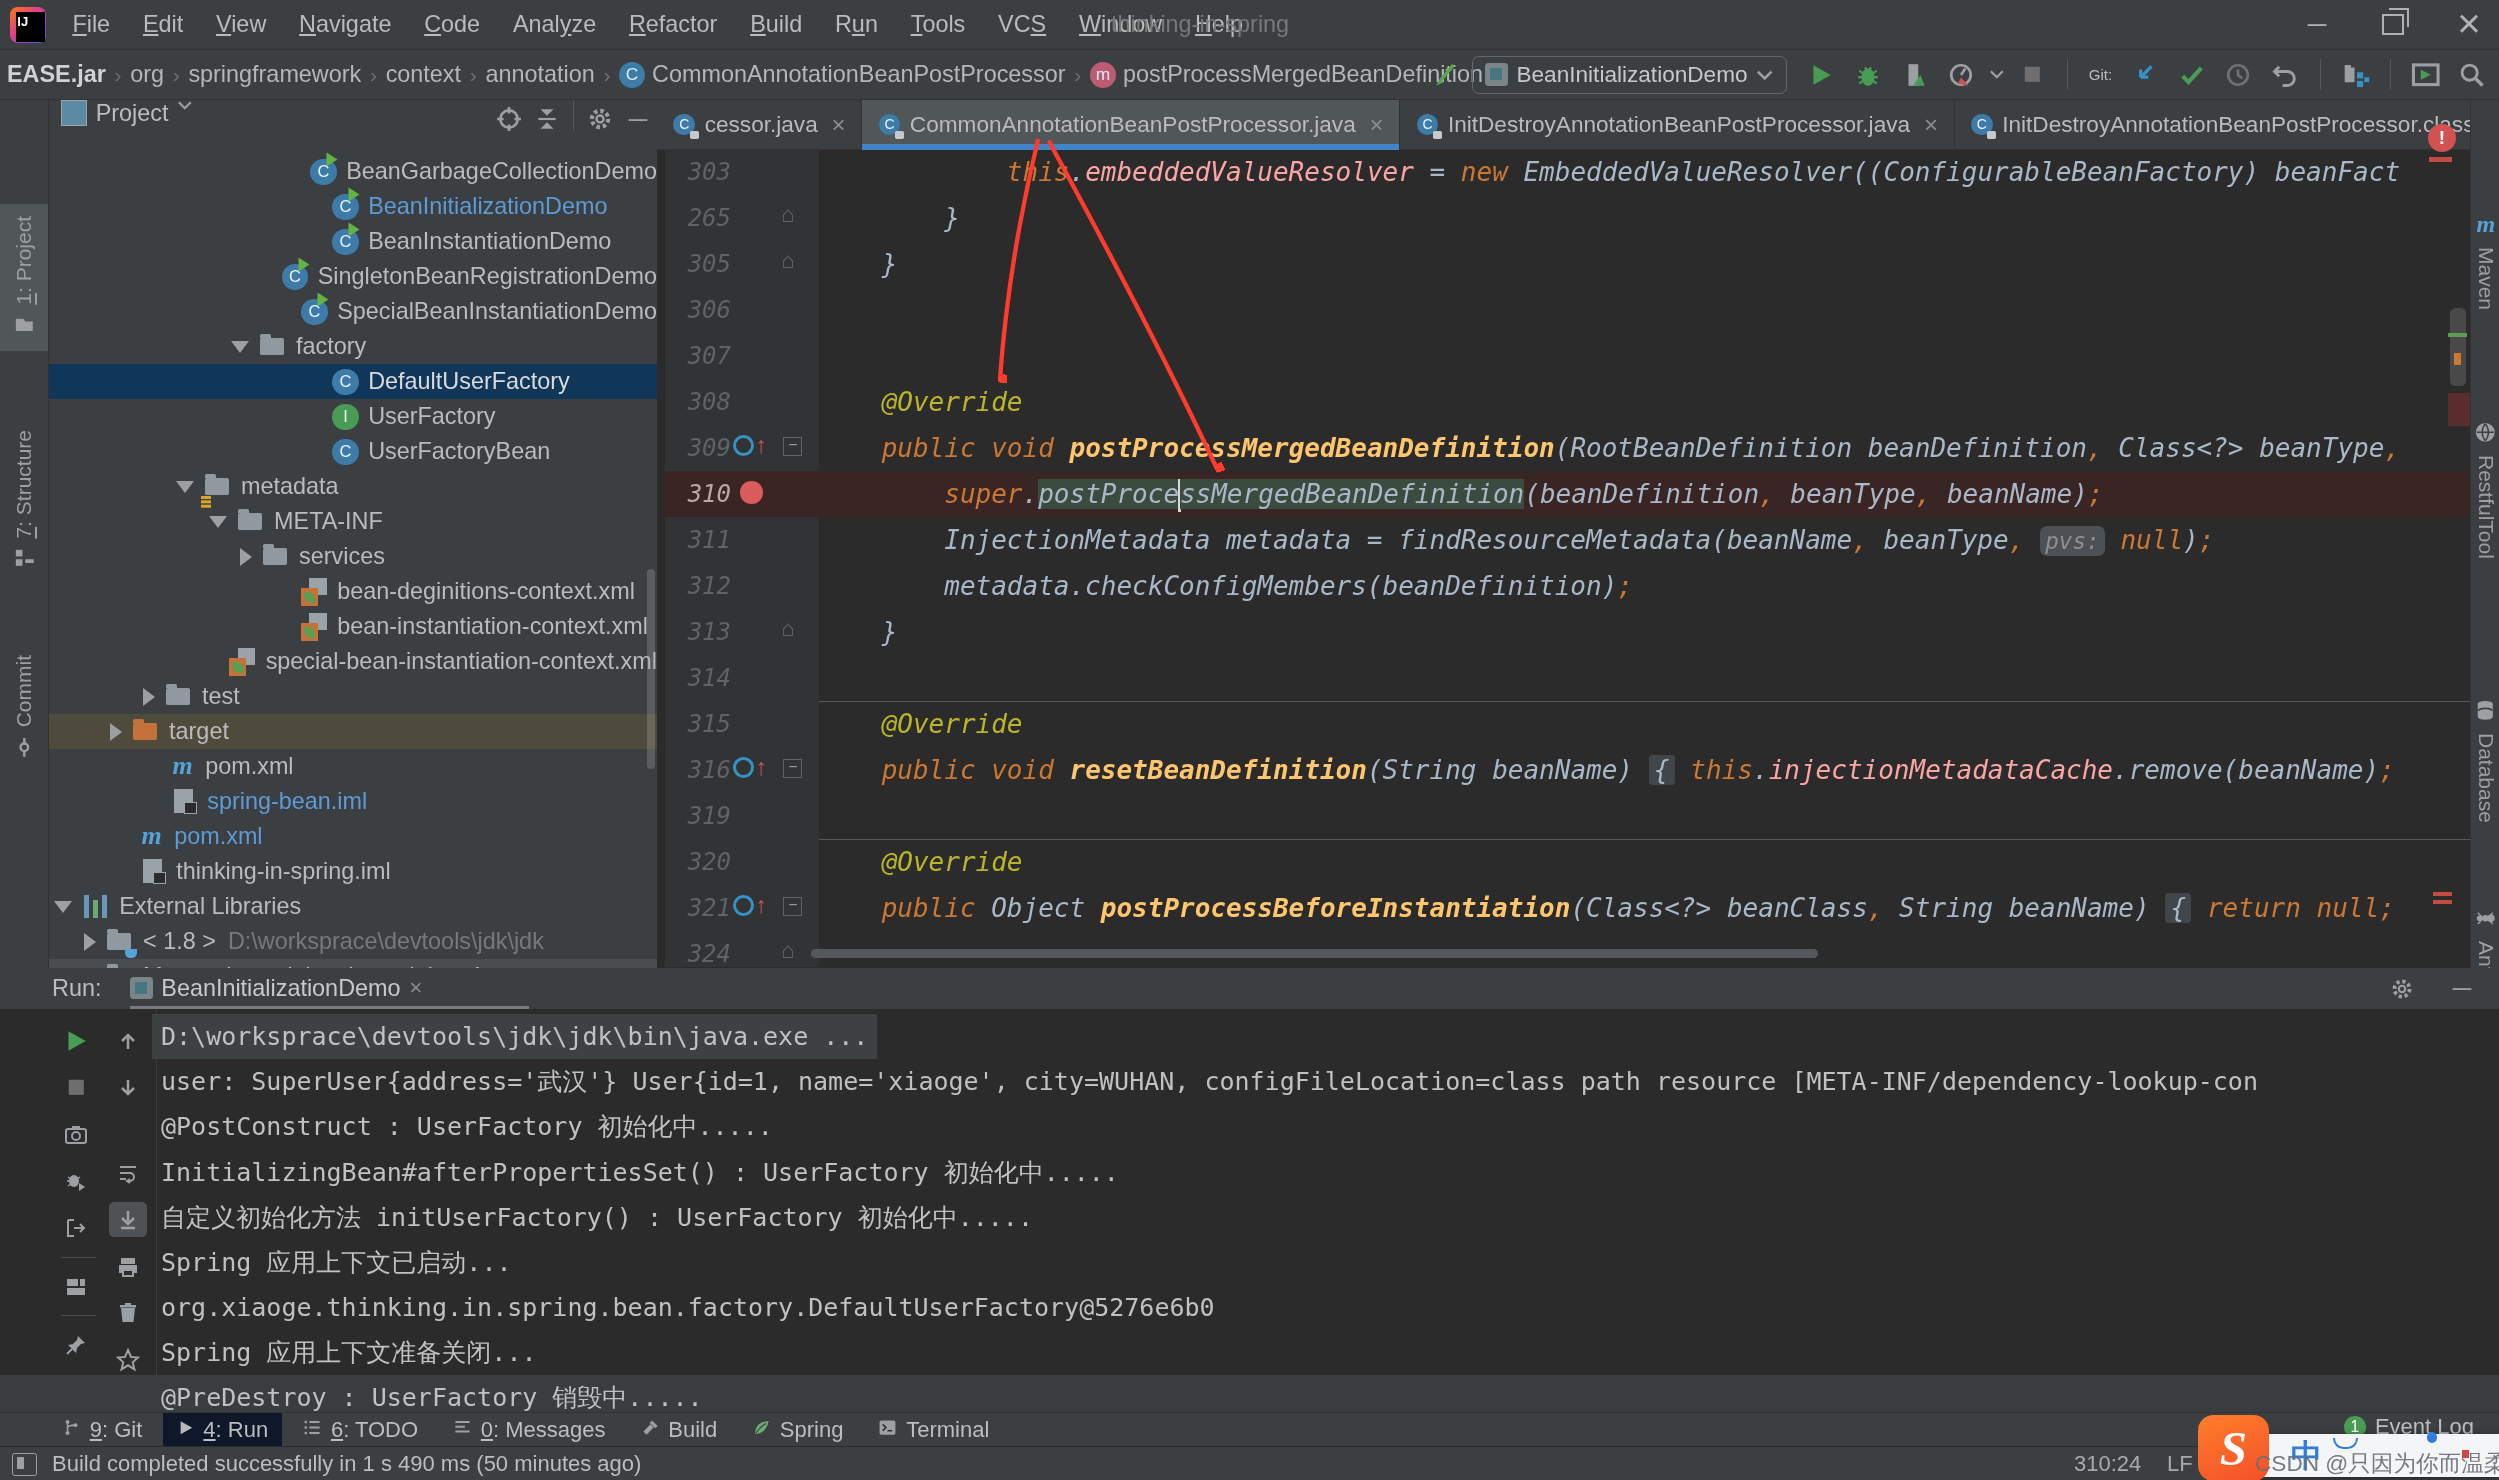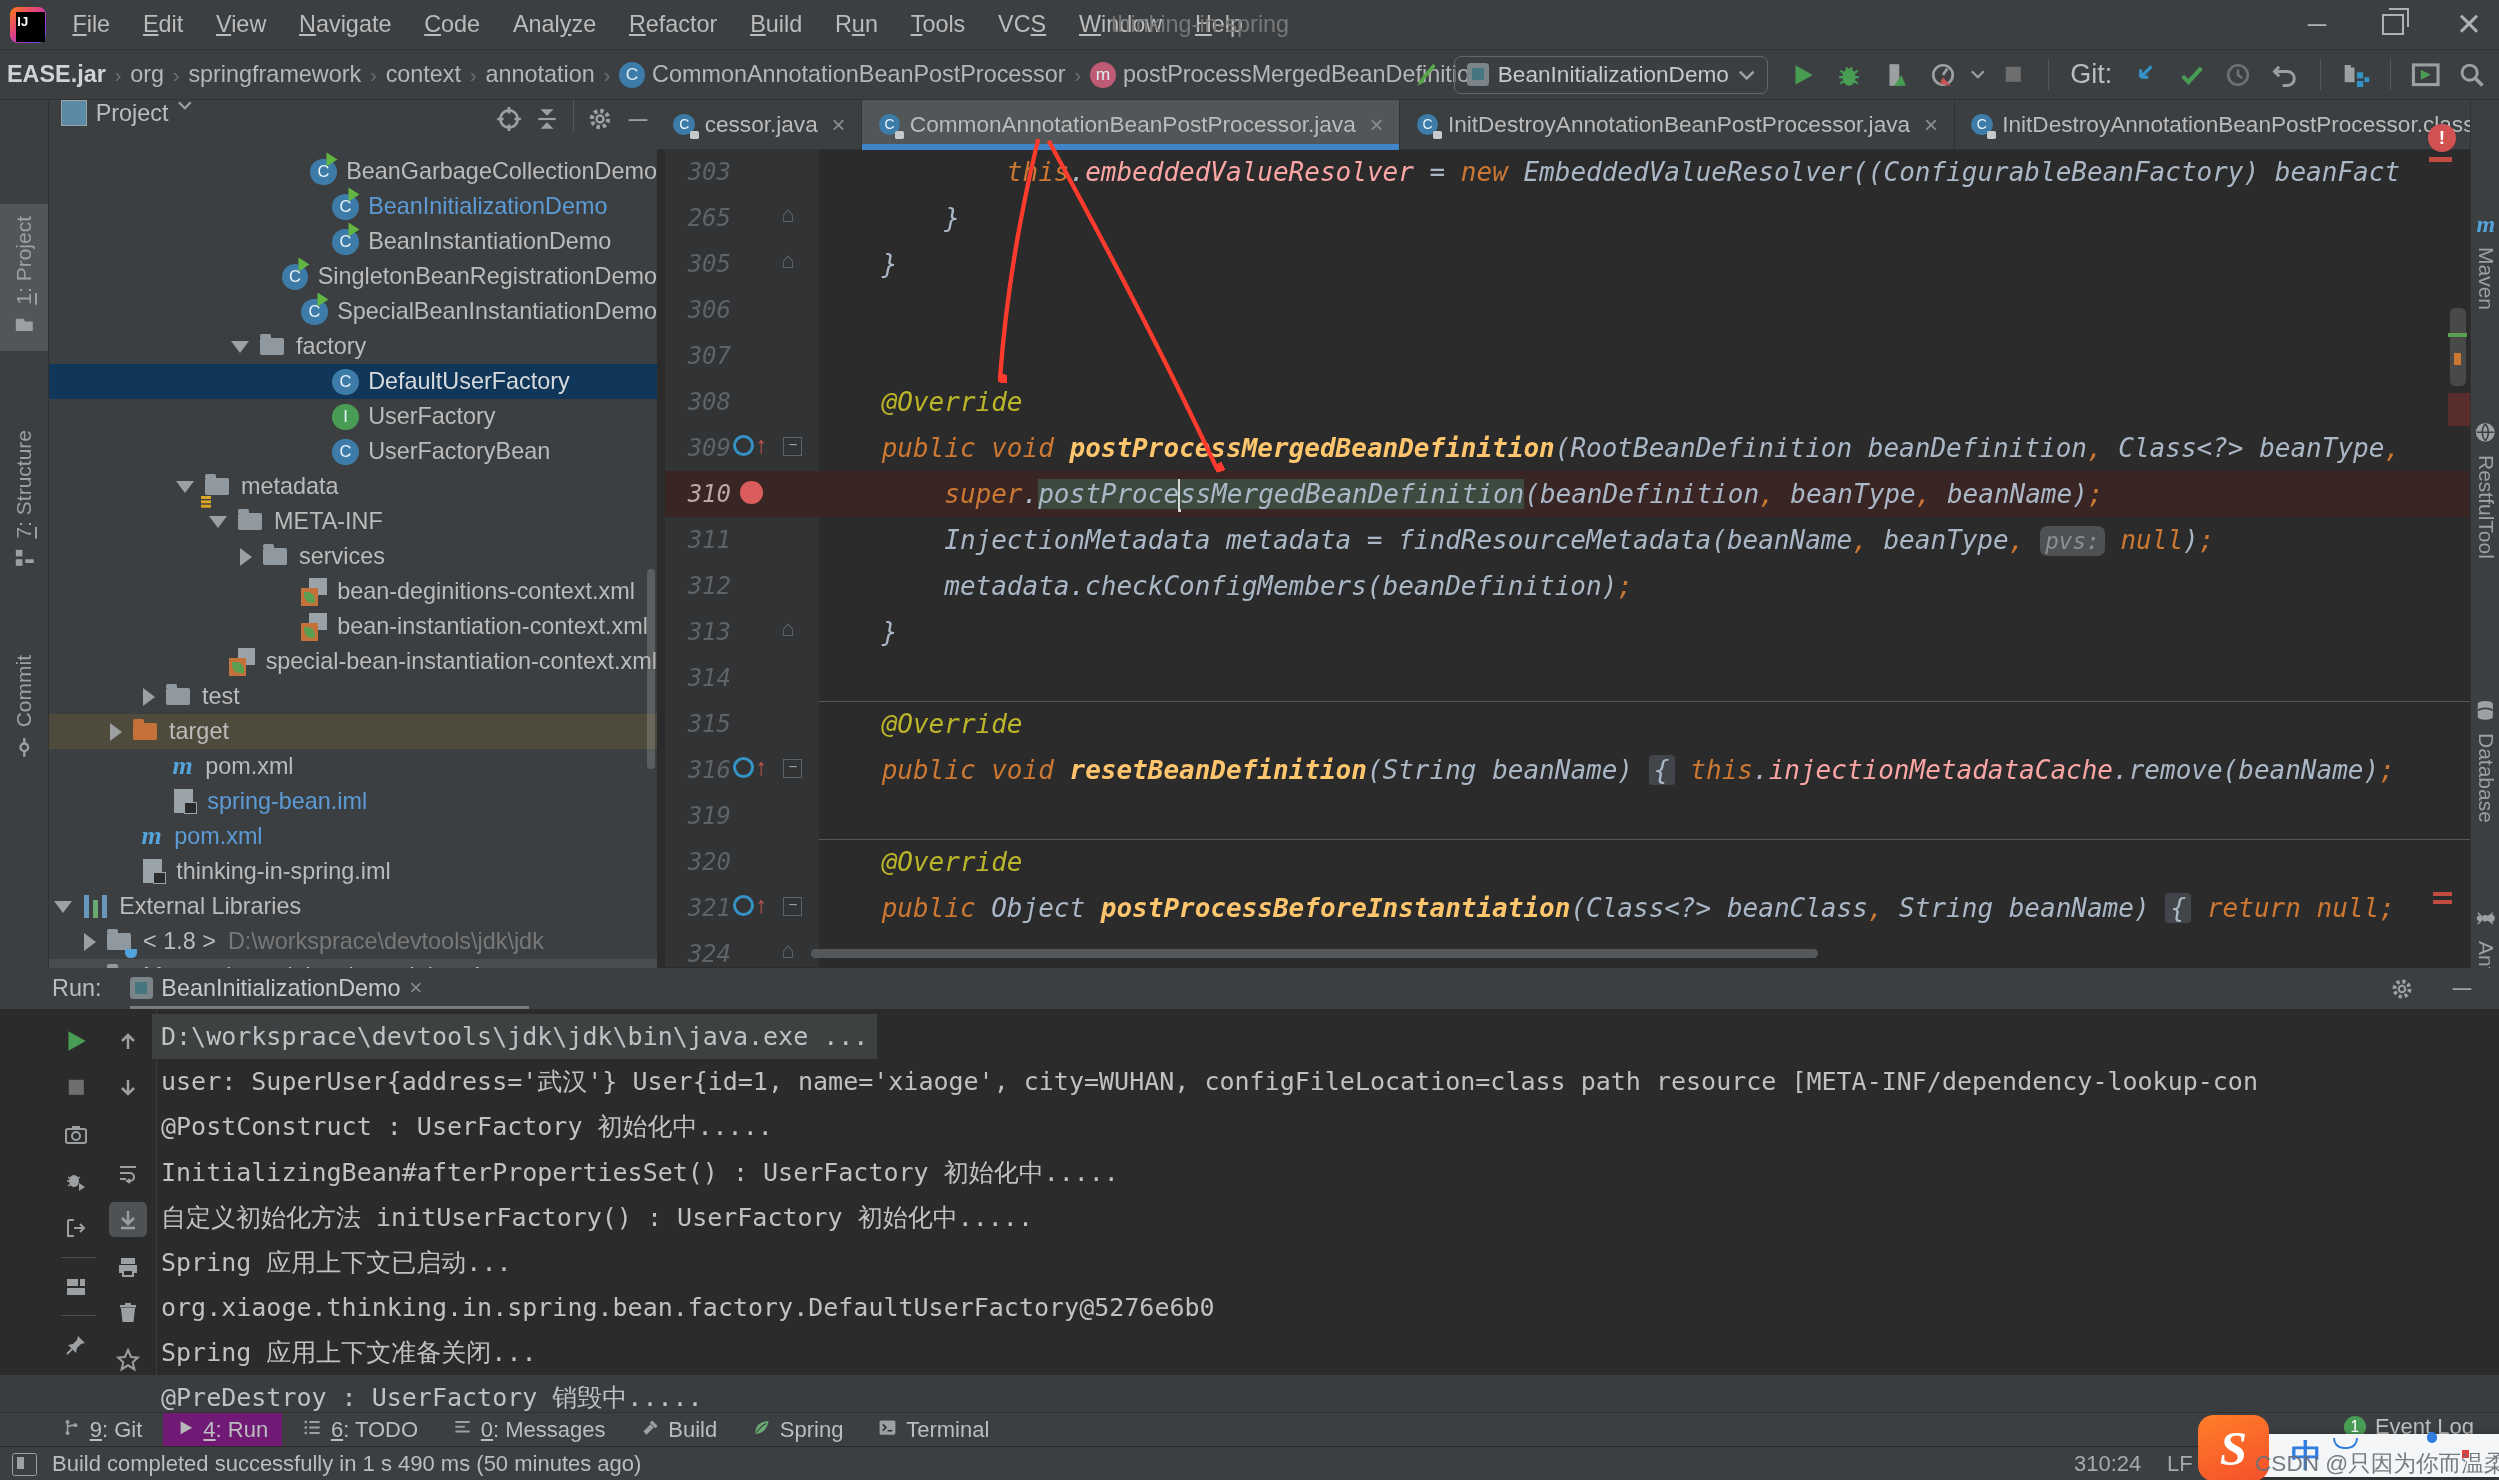--- a/index.html
+++ b/index.html
@@ -25,21 +25,21 @@
   .crumb{display:flex;align-items:center;}
   .crumb-sep{color:#6e7173;margin:0 8.7px;font-size:21px;}
   .badge-ic{width:26px;height:26px;border-radius:50%;color:#dfeaf2;font-size:17.4px;display:flex;align-items:center;justify-content:center;margin-right:7px;}
   #nav-right{right:0;top:0;height:49px;display:flex;align-items:center;gap:8.7px;padding-right:8.7px;}
   .tb-ic{width:38px;height:38px;display:flex;align-items:center;justify-content:center;}
   .tb-sep{width:0.9px;height:31px;background:#55585a;margin:0 7px;}
   #runcombo{display:flex;align-items:center;gap:8.7px;border:1.7px solid #646769;border-radius:7px;height:36px;padding:0 12px;margin-right:7px;}
   #runcombo .lbl{font-size:22.6px;color:#c6c8ca;}
   .appic{width:22.6px;height:22.6px;background:#7b8489;border-radius:3.5px;position:relative;}
   .appic::after{content:"";position:absolute;left:5.2px;top:5.2px;width:12px;height:12px;background:#46767f;}
-  .gitlbl{font-size:27px;color:#bbbdbf;margin:0 5.2px;}
+  .gitlbl{font-size:15px;color:#bbbdbf;margin:0 5.2px;}
   
   #left-stripe{left:0;top:100px;width:48px;height:1312px;background:#3c3f41;border-right:0.9px solid #323232;}
   #right-stripe{left:2470px;top:100px;width:29.5px;height:1312px;background:#3c3f41;border-left:0.9px solid #323232;}
   .vlabel{position:absolute;display:flex;flex-direction:column;align-items:center;gap:8.7px;width:100%;}
   .vlabel .txt{writing-mode:vertical-rl;font-size:21px;color:#9da0a2;}
   .vlabel.left .txt{transform:rotate(180deg);}
   .vlabel.active{background:#515658;padding:12px 0;}
   
   #project{left:49px;top:100px;width:608px;height:868px;background:#3c3f41;overflow:hidden;}
   #proj-header{left:0;top:0;width:100%;height:49px;display:flex;align-items:flex-start;padding-left:12px;box-sizing:border-box;}
@@ -115,21 +115,21 @@
   .cline{position:absolute;left:0;width:2500px;height:45px;font-family:"DejaVu Sans Mono",monospace;
          font-size:25px;line-height:45px;color:#bfc1c3;white-space:pre;padding-left:161px;box-sizing:border-box;overflow:hidden;}
   .cline .selchip{background:#3e4142;display:inline-block;padding:0 8.7px;margin-left:-8.7px;}
   .cline.hover{background:#3a3d3f;}
   .rtb{position:absolute;width:38px;height:35px;display:flex;align-items:center;justify-content:center;}
   .rtb.on{background:#4e5254;border-radius:5.2px;}
   .rtb-sep{position:absolute;width:35px;height:0.9px;background:#4a4d4f;}
   
   #bottom-bar{left:0;top:1412px;width:2500px;height:34px;background:#3c3f41;border-top:0.9px solid #323232;display:flex;align-items:center;padding-left:48px;box-sizing:border-box;gap:7px;}
   .bitem{display:flex;align-items:center;gap:8.7px;font-size:22px;color:#bbbdbf;padding:1.7px 14px;height:29.5px;}
-  .bitem.active{background:#701a75;text-align:center;}
+  .bitem.active{background:#0f172a;text-align:center;}
   #eventlog{position:absolute;right:26px;top:1414px;display:flex;align-items:center;gap:8.7px;font-size:22px;color:#bbbdbf;}
   #evbadge{width:22.6px;height:22.6px;border-radius:50%;background:#499c54;color:#fff;font-size:15.6px;display:flex;align-items:center;justify-content:center;}
   #status-bar{left:0;top:1446px;width:2500px;height:35px;background:#3c3f41;border-top:0.9px solid #2b2b2b;}
   #status-msg{left:52px;top:4.3px;font-size:22px;color:#bbbdbf;}
   #status-ic{left:12px;top:6px;width:22.6px;height:21px;border:1.7px solid #9da0a2;border-radius:2.6px;}
   #status-ic::after{content:"";position:absolute;left:3.5px;top:2.6px;width:7px;height:12px;background:#9da0a2;}
   .stat-item{position:absolute;top:4.3px;font-size:22px;color:#a7aaac;}
   
   #ime-pill{left:2246px;top:1434px;width:253px;height:43px;background:#f4f5f6;border-radius:8.7px 0 0 8.7px;box-shadow:0 1.7px 7px rgba(0,0,0,.4);display:flex;align-items:center;gap:15.6px;padding-left:45px;box-sizing:border-box;}
   #sogou{left:2198px;top:1415px;width:71px;height:66px;border-radius:15.6px;background:linear-gradient(160deg,#ff7e29,#f4502a);display:flex;align-items:center;justify-content:center;}

